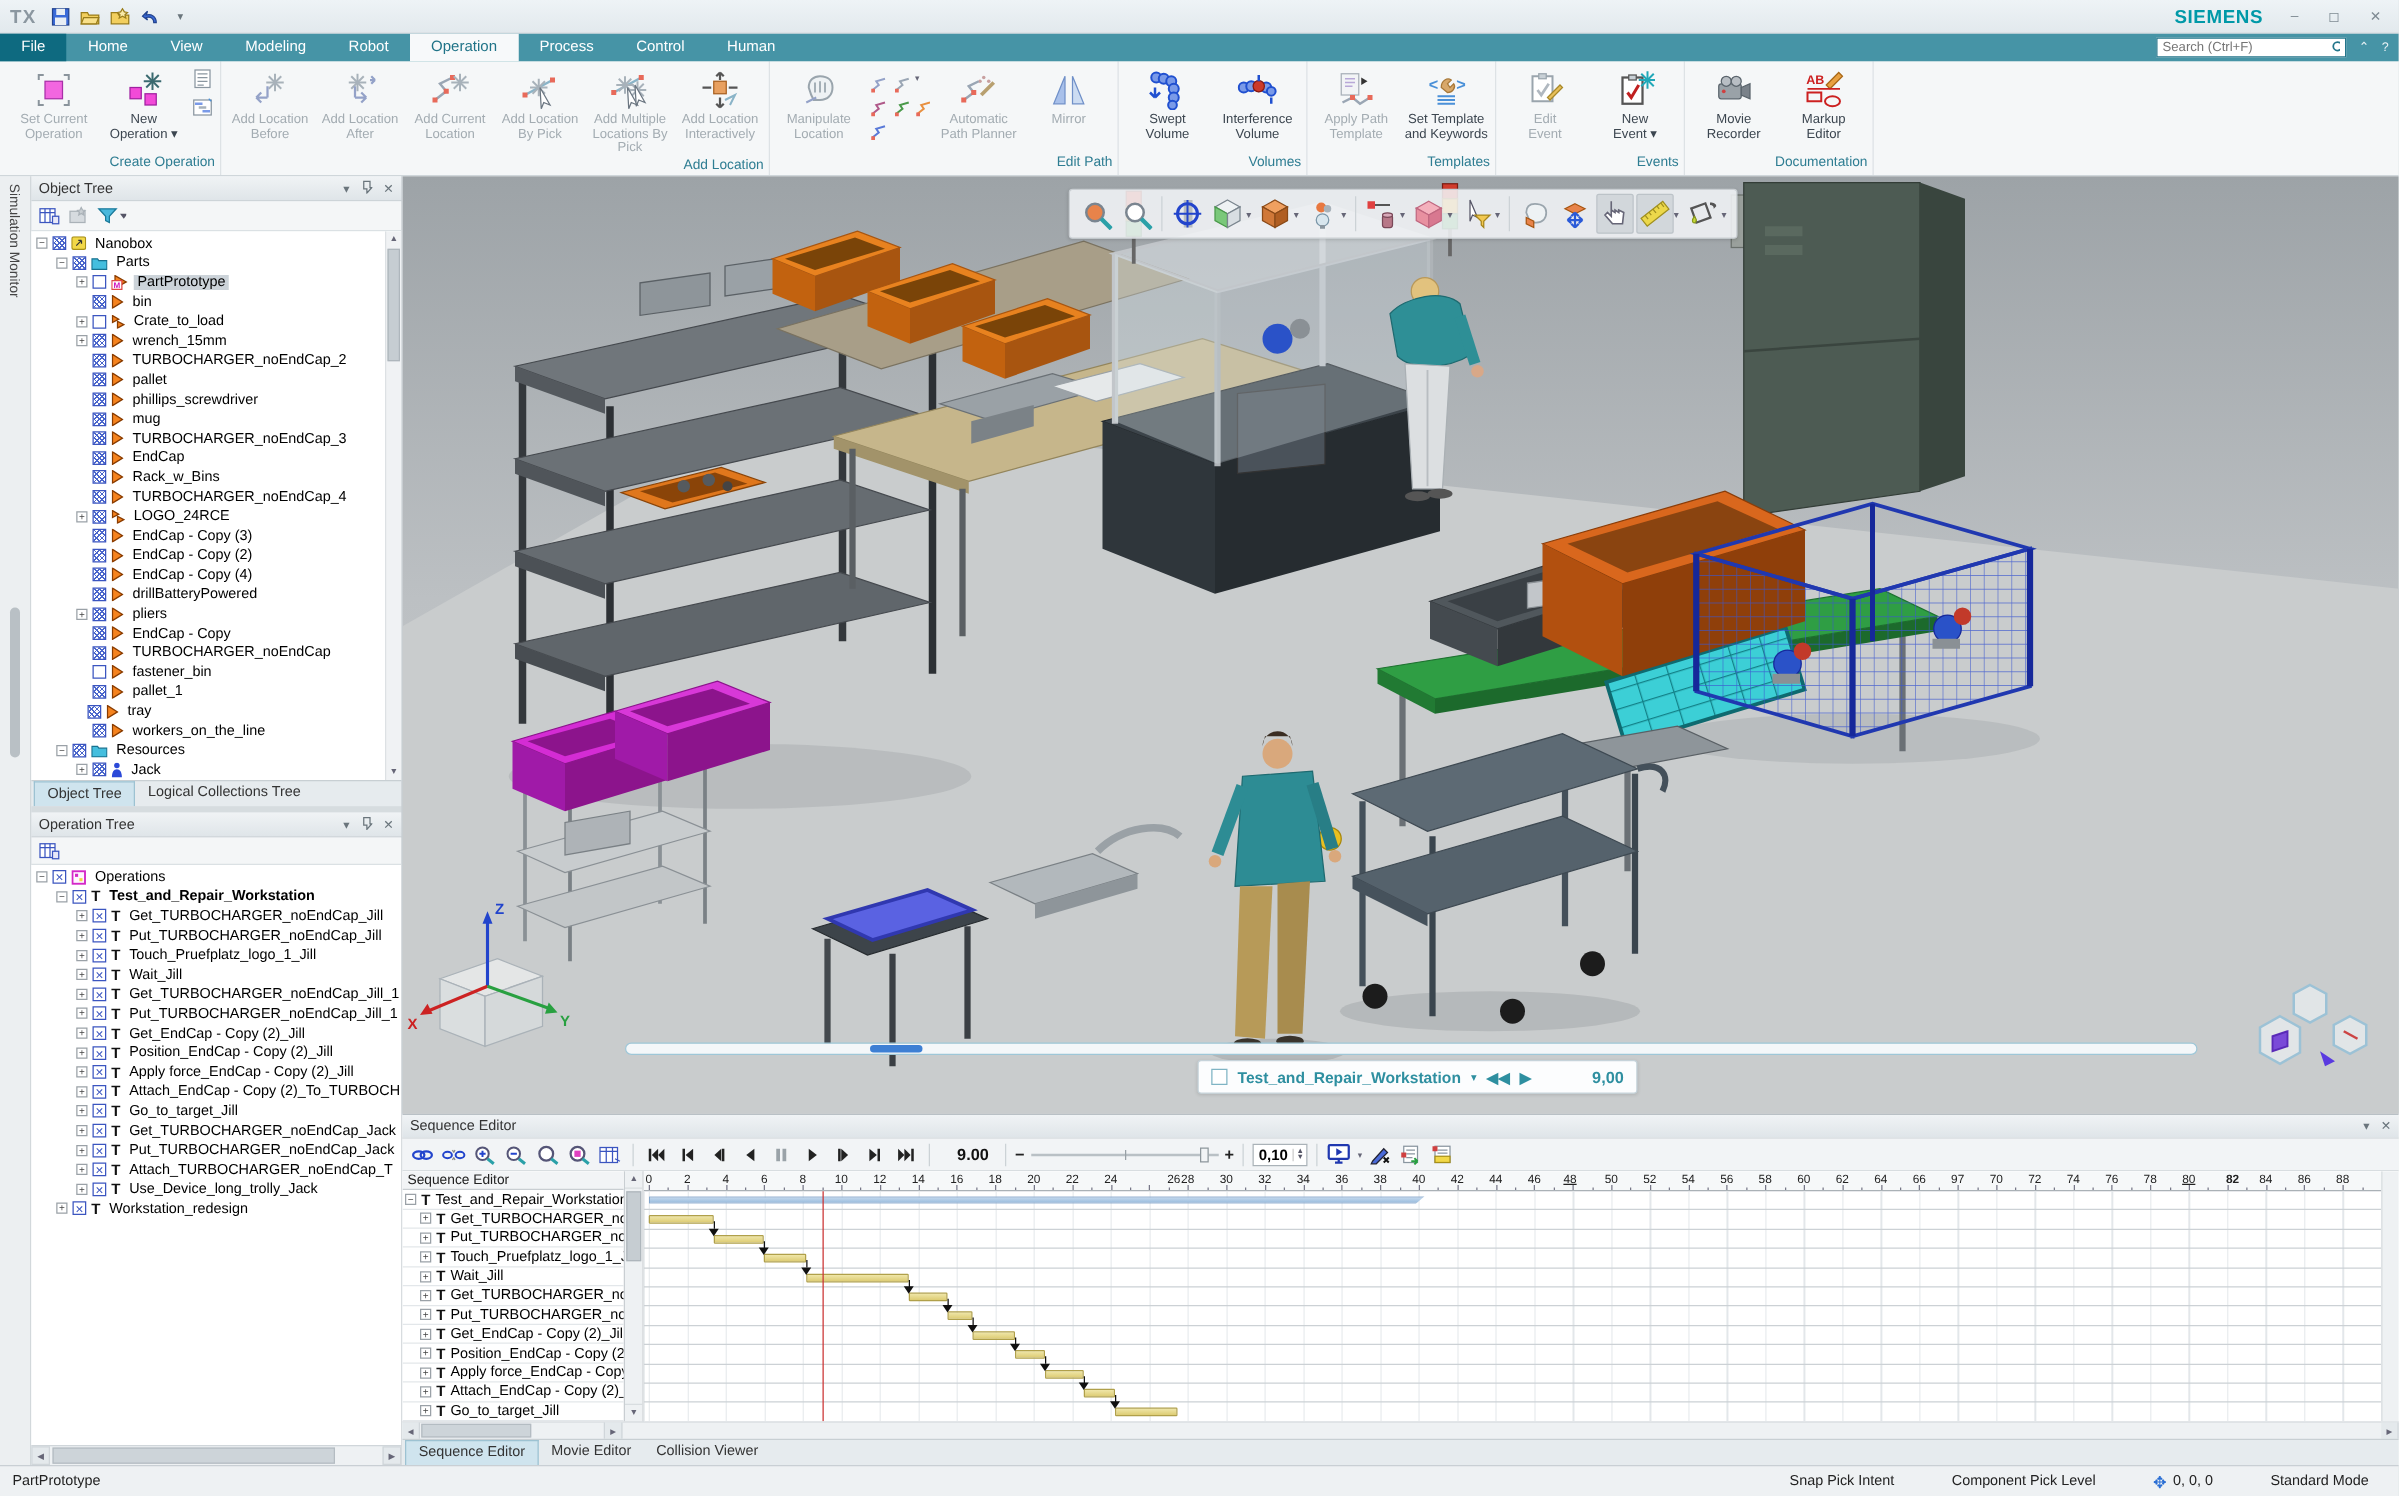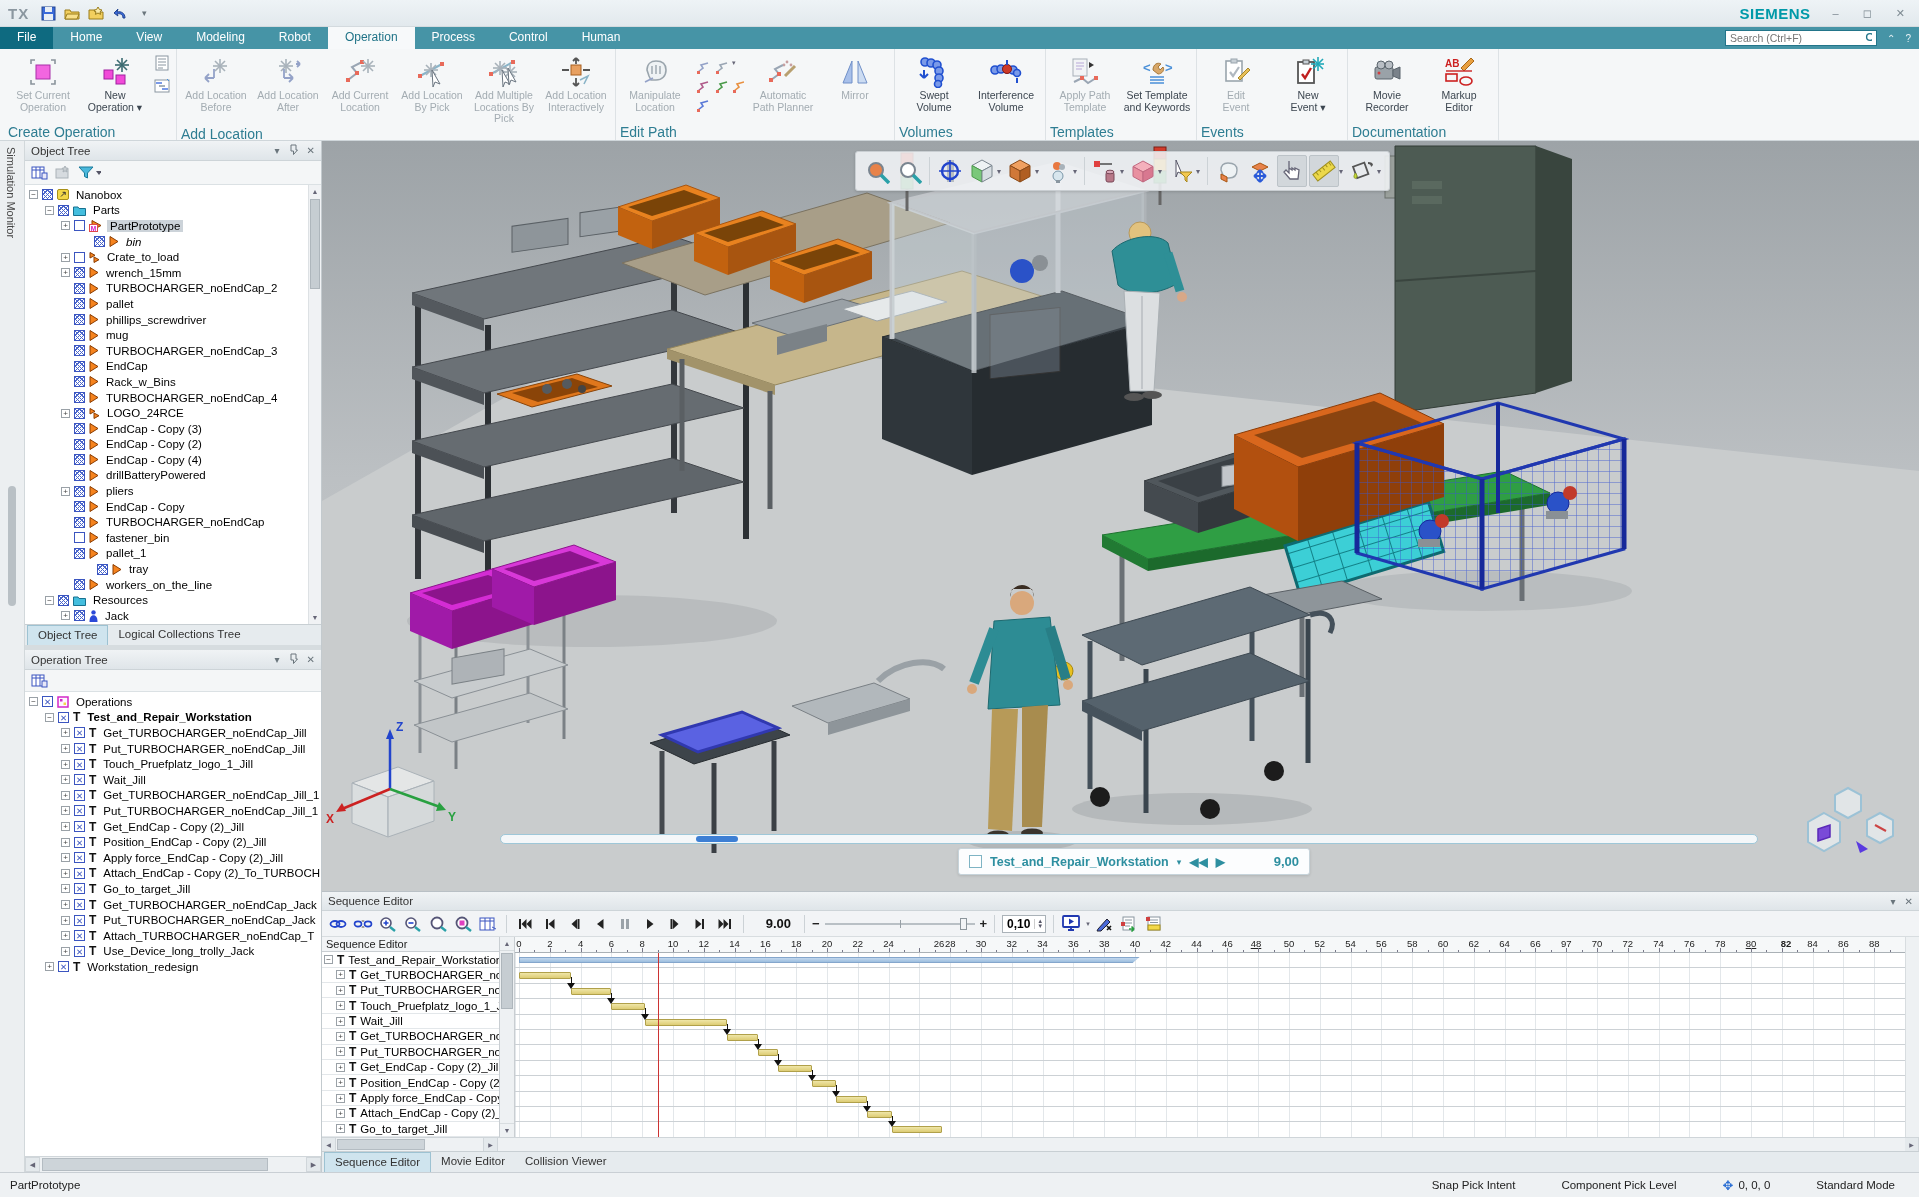--- a/index.html
+++ b/index.html
@@ -28,21 +28,21 @@
   .tabrow-right .mini{color:#e8f2f5;font-size:10px;}
 
   
   .ribbon{height:92px;background:#f5f7f8;border-bottom:1px solid #cfd6da;display:flex;align-items:stretch;padding-left:4px;}
   .rgroup{display:flex;flex-direction:column;border-right:1px solid #dde2e5;padding:2px 4px 0 4px;}
   .rgroup-buttons{flex:1;display:flex;align-items:stretch;gap:2px;}
   .rbtn{width:70px;display:flex;flex-direction:column;align-items:center;justify-content:flex-start;padding-top:3px;cursor:default;}
   .rbtn .ricon{height:36px;display:flex;align-items:center;justify-content:center;}
   .rbtn-label{font-size:10.5px;line-height:11.5px;text-align:center;white-space:pre-line;color:#3c4650;}
   .rbtn.disabled .rbtn-label{color:#a3acb2;}
-  .rgroup-label{height:17px;text-align:left;font-size:14px;color:#2e7d92;padding-top:1px;}
+  .rgroup-label{height:17px;text-align:right;font-size:11px;color:#2e7d92;padding-top:1px;}
   .rextra{display:flex;flex-direction:column;justify-content:flex-start;gap:4px;padding:4px 2px;}
   .rcluster{display:grid;grid-template-columns:18px 18px 12px;grid-auto-rows:18px;align-content:center;gap:1px;padding:0 2px;}
   .rcluster .mini-ico{display:flex;align-items:center;justify-content:center;}
 
   
   .main{flex:1;display:flex;min-height:0;}
   .leftcol{width:322px;display:flex;min-width:322px;background:#e2e7ea;border-right:1px solid #c3cace;}
   .strip{width:25px;background:#eceff1;border-right:1px solid #d2d8db;position:relative;}
   .strip .vtext{writing-mode:vertical-rl;font-size:11px;color:#444;padding:6px 5px;}
   .strip .vthumb{position:absolute;left:8px;top:345px;width:8px;height:120px;background:#b9c0c5;border-radius:4px;}
@@ -649,21 +649,21 @@
                 <span class="cb "></span>
                 <span class="ticon">
                   <svg width="14" height="12" viewBox="0 0 14 12">
                     <path d="M3 0.5 L12 5.5 L3 10.5 Z" fill="#f5831e" stroke="#8a3c00"></path>
                     <rect x="0.5" y="4.5" width="8" height="7" fill="#fff" stroke="#e04848"></rect>
                     <text x="4.5" y="10.5" font-size="6.5" font-weight="bold" fill="#d018c0" text-anchor="middle">M</text>
                   </svg>
                 </span>
                 <span class="lbl sel">PartPrototype</span>
               </div>
-              <div class="trow" style="padding-left: 56px; font-style: italic;">
+              <div class="trow" style="padding-left: 36px;">
                 <span class="exp none"></span>
                 <span class="cb hatch"></span>
                 <span class="ticon">
                   <svg width="10" height="11" viewBox="0 0 10 11">
                     <path d="M1 0.5 L9 5.5 L1 10.5 Z" fill="#f5831e" stroke="#8a3c00"></path>
                   </svg>
                 </span>
                 <span class="lbl">bin</span>
               </div>
               <div class="trow" style="padding-left: 36px;">
@@ -861,21 +861,21 @@
               <div class="trow" style="padding-left: 36px;">
                 <span class="exp none"></span>
                 <span class="cb hatch"></span>
                 <span class="ticon">
                   <svg width="10" height="11" viewBox="0 0 10 11">
                     <path d="M1 0.5 L9 5.5 L1 10.5 Z" fill="#f5831e" stroke="#8a3c00"></path>
                   </svg>
                 </span>
                 <span class="lbl">pallet_1</span>
               </div>
-              <div class="trow" style="padding-left: 48px; margin-left: 11px;">
+              <div class="trow" style="padding-left: 32px;">
                 <span class="exp none"></span>
                 <span class="cb hatch"></span>
                 <span class="ticon">
                   <svg width="10" height="11" viewBox="0 0 10 11">
                     <path d="M1 0.5 L9 5.5 L1 10.5 Z" fill="#f5831e" stroke="#8a3c00"></path>
                   </svg>
                 </span>
                 <span class="lbl">tray</span>
               </div>
               <div class="trow" style="padding-left: 36px;">

